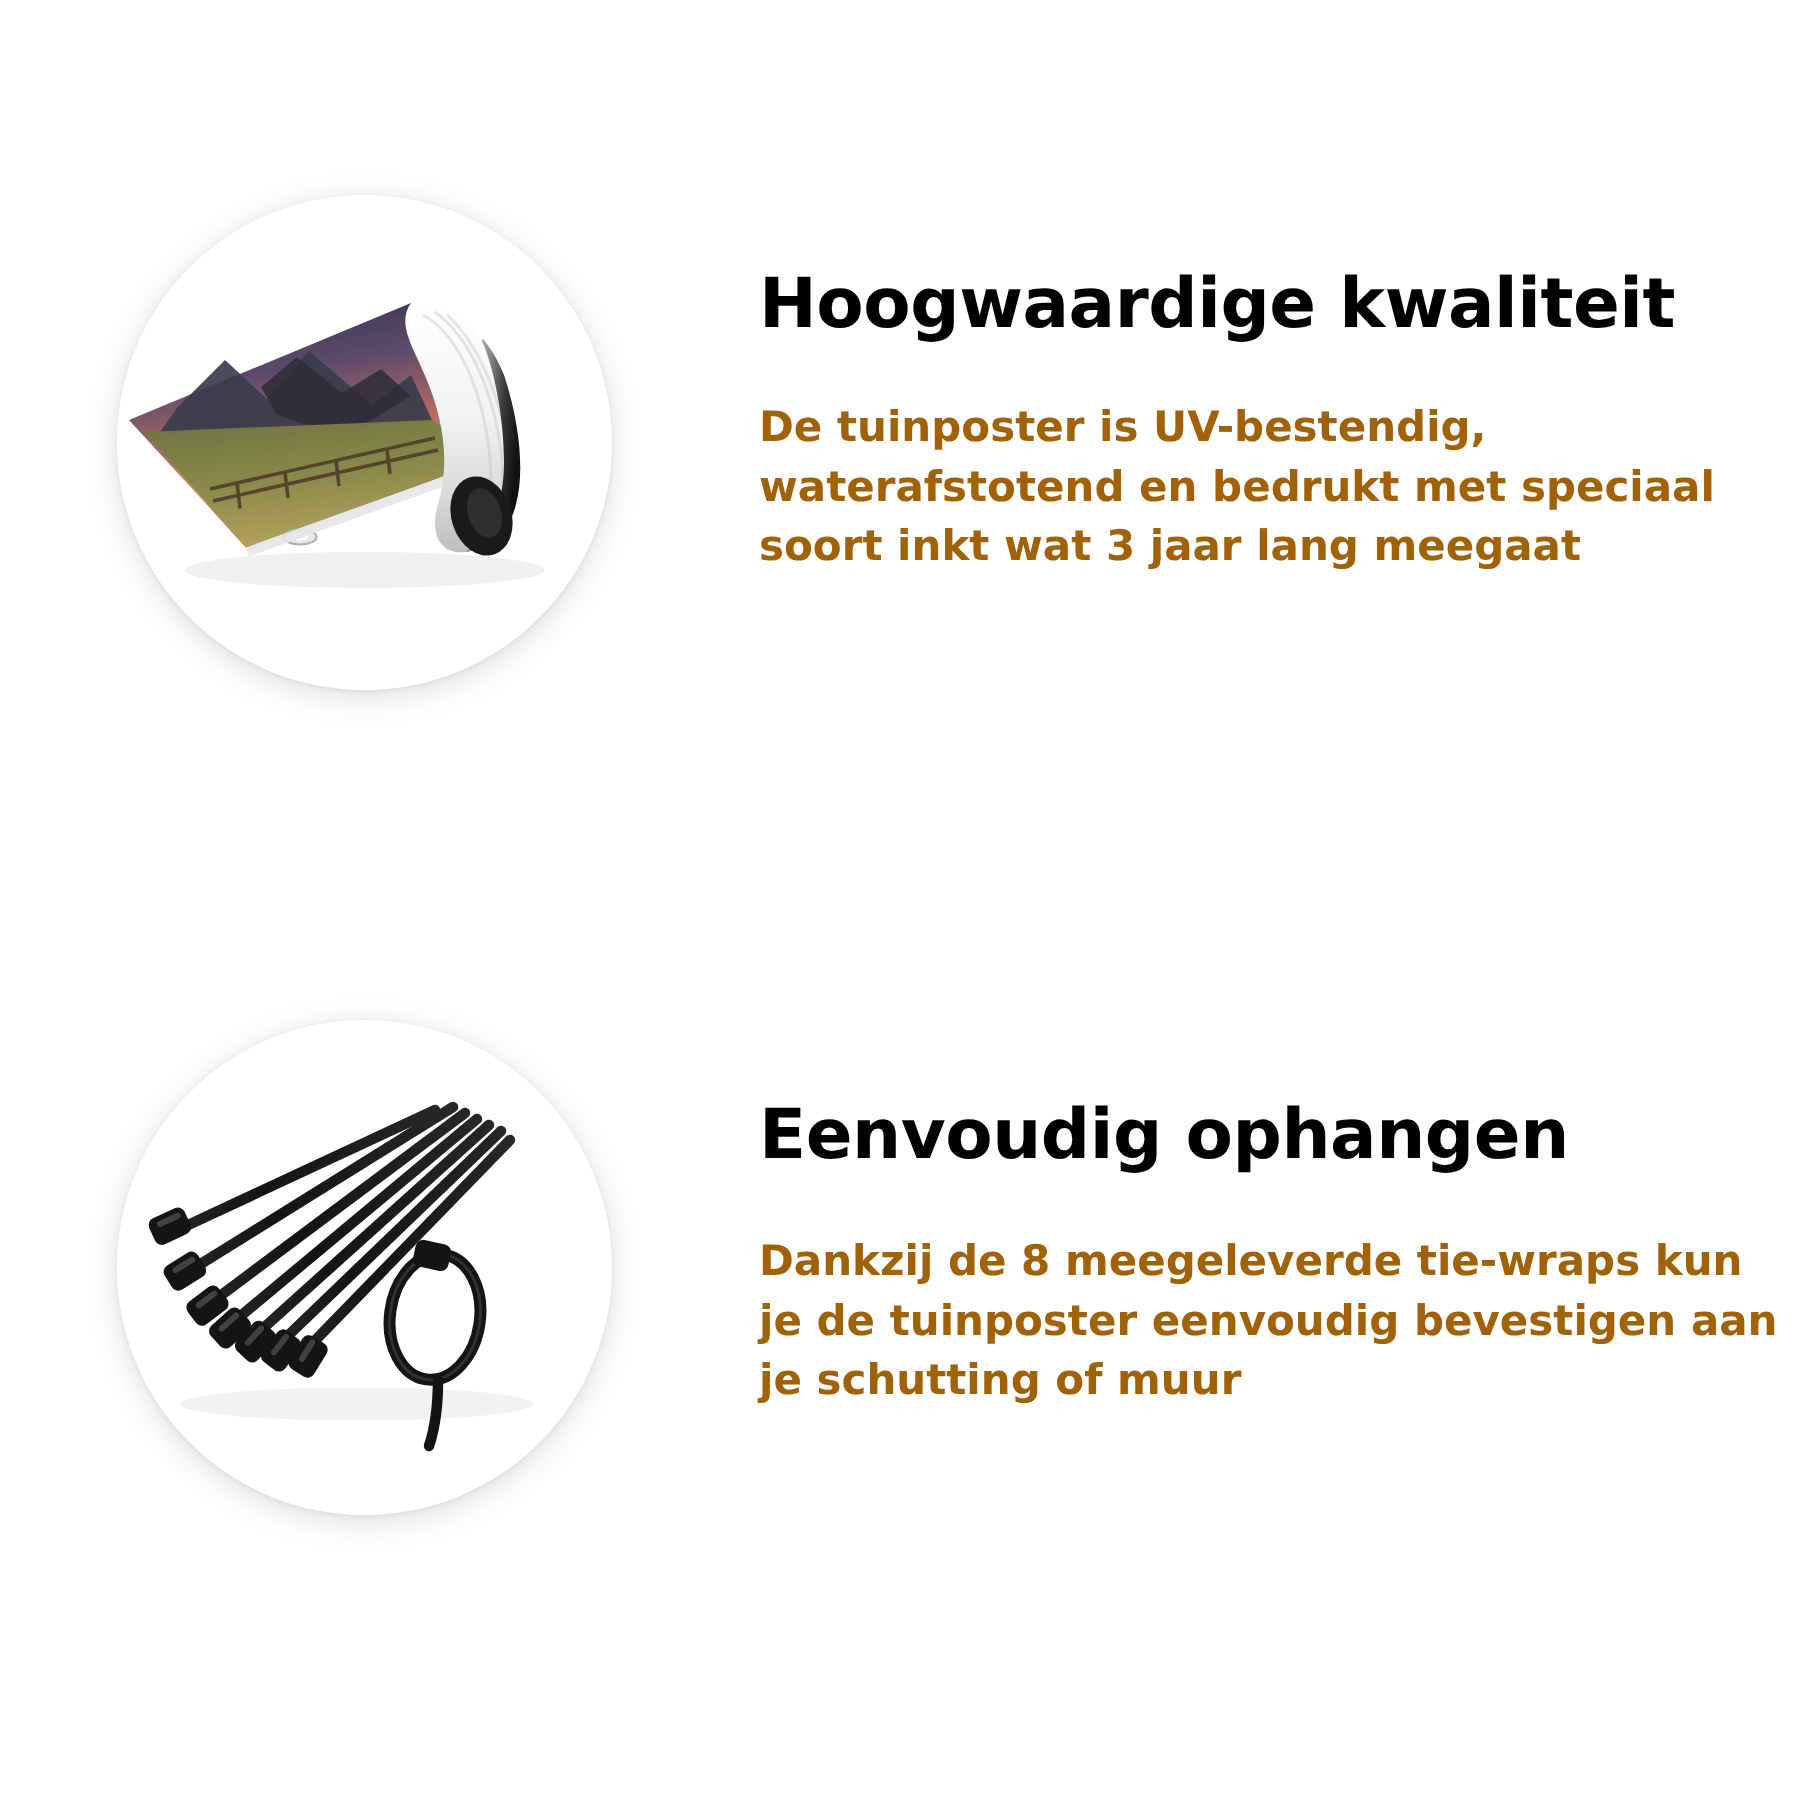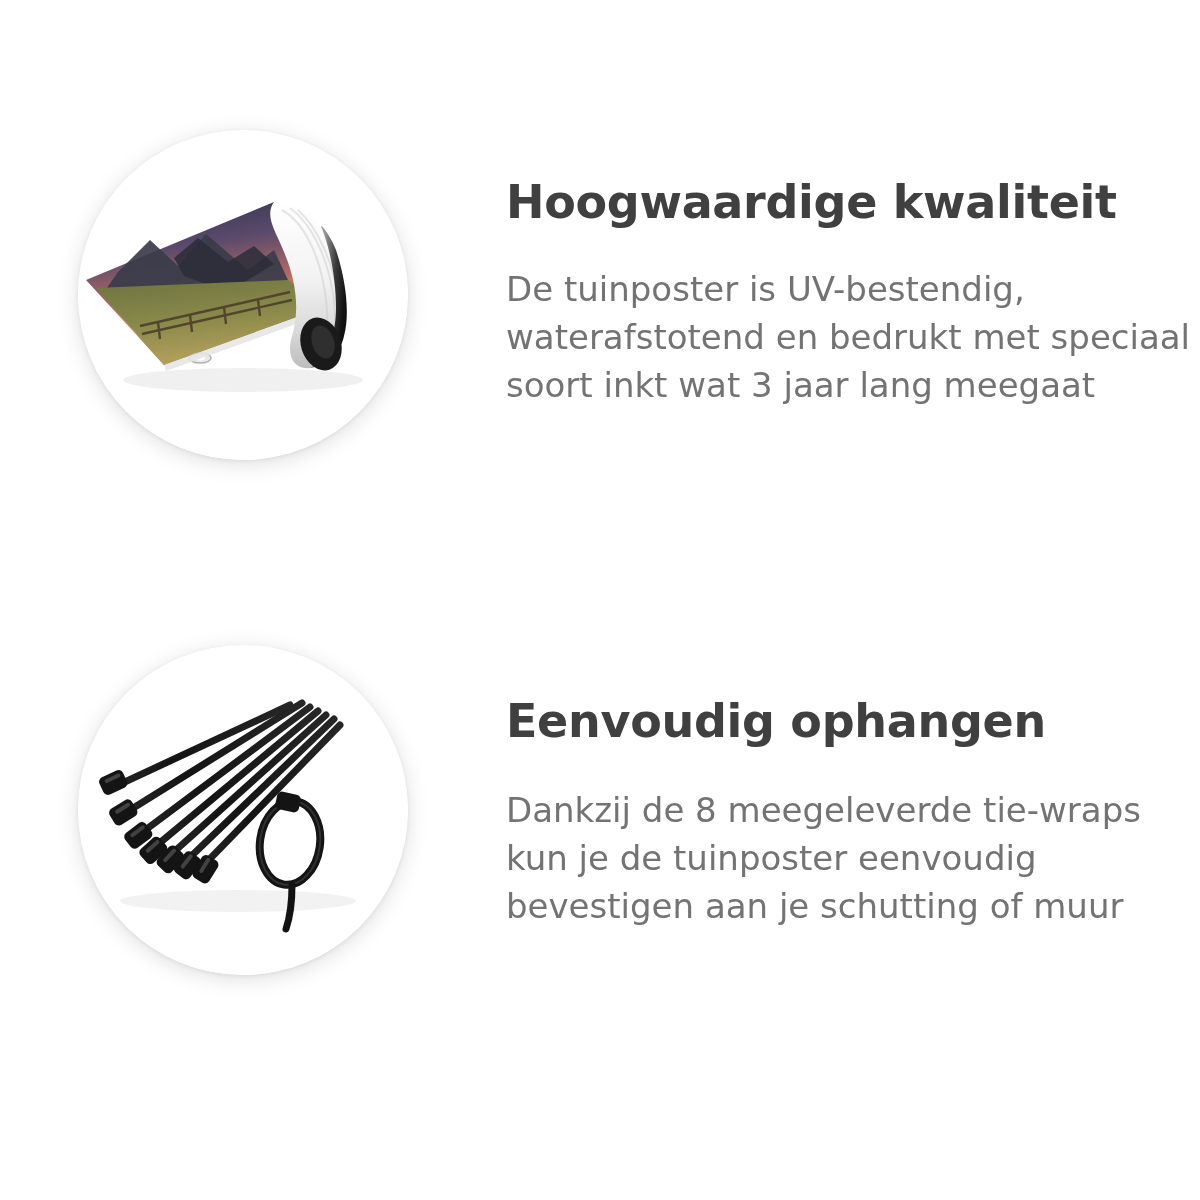--- a/index.html
+++ b/index.html
@@ -21,21 +21,21 @@
   }
 
   .feature {
     position: absolute;
     left: 0;
     width: 1200px;
     display: flex;
     align-items: flex-start;
   }
   .feature-1 { top: 130px; }
-  .feature-2 { top: 645px; }
+  .feature-2 { top: 680px; }
 
   
   .medallion {
     position: relative;
     width: 330px;
     height: 330px;
     margin-left: 78px;
     flex: 0 0 330px;
     border-radius: 50%;
     background: #ffffff;
@@ -48,31 +48,31 @@
     flex: 1 1 auto;
     padding-left: 98px;
     padding-top: 48px;
     box-sizing: border-box;
   }
   .feature-title {
     font-family: "DejaVu Sans", "Liberation Sans", sans-serif;
     font-size: 46px;
     font-weight: 700;
     line-height: 1.06;
-    color: #404040;
+    color: #000000;
     letter-spacing: -0.3px;
     margin: 0 0 38px 0;
     white-space: nowrap;
   }
   .feature-body {
     font-family: "DejaVu Sans", "Liberation Sans", sans-serif;
-    font-size: 34px;
-    font-weight: 400;
+    font-size: 28px;
+    font-weight: 700;
     line-height: 1.42;
-    color: #737373;
+    color: #a16207;
     margin: 0;
     max-width: 690px;
   }
   .feature-2 .feature-text { padding-top: 52px; }
   .feature-2 .feature-title { margin-bottom: 40px; }
 
   
   .medallion svg { display: block; width: 100%; height: 100%; }
 </style>
 </head>

